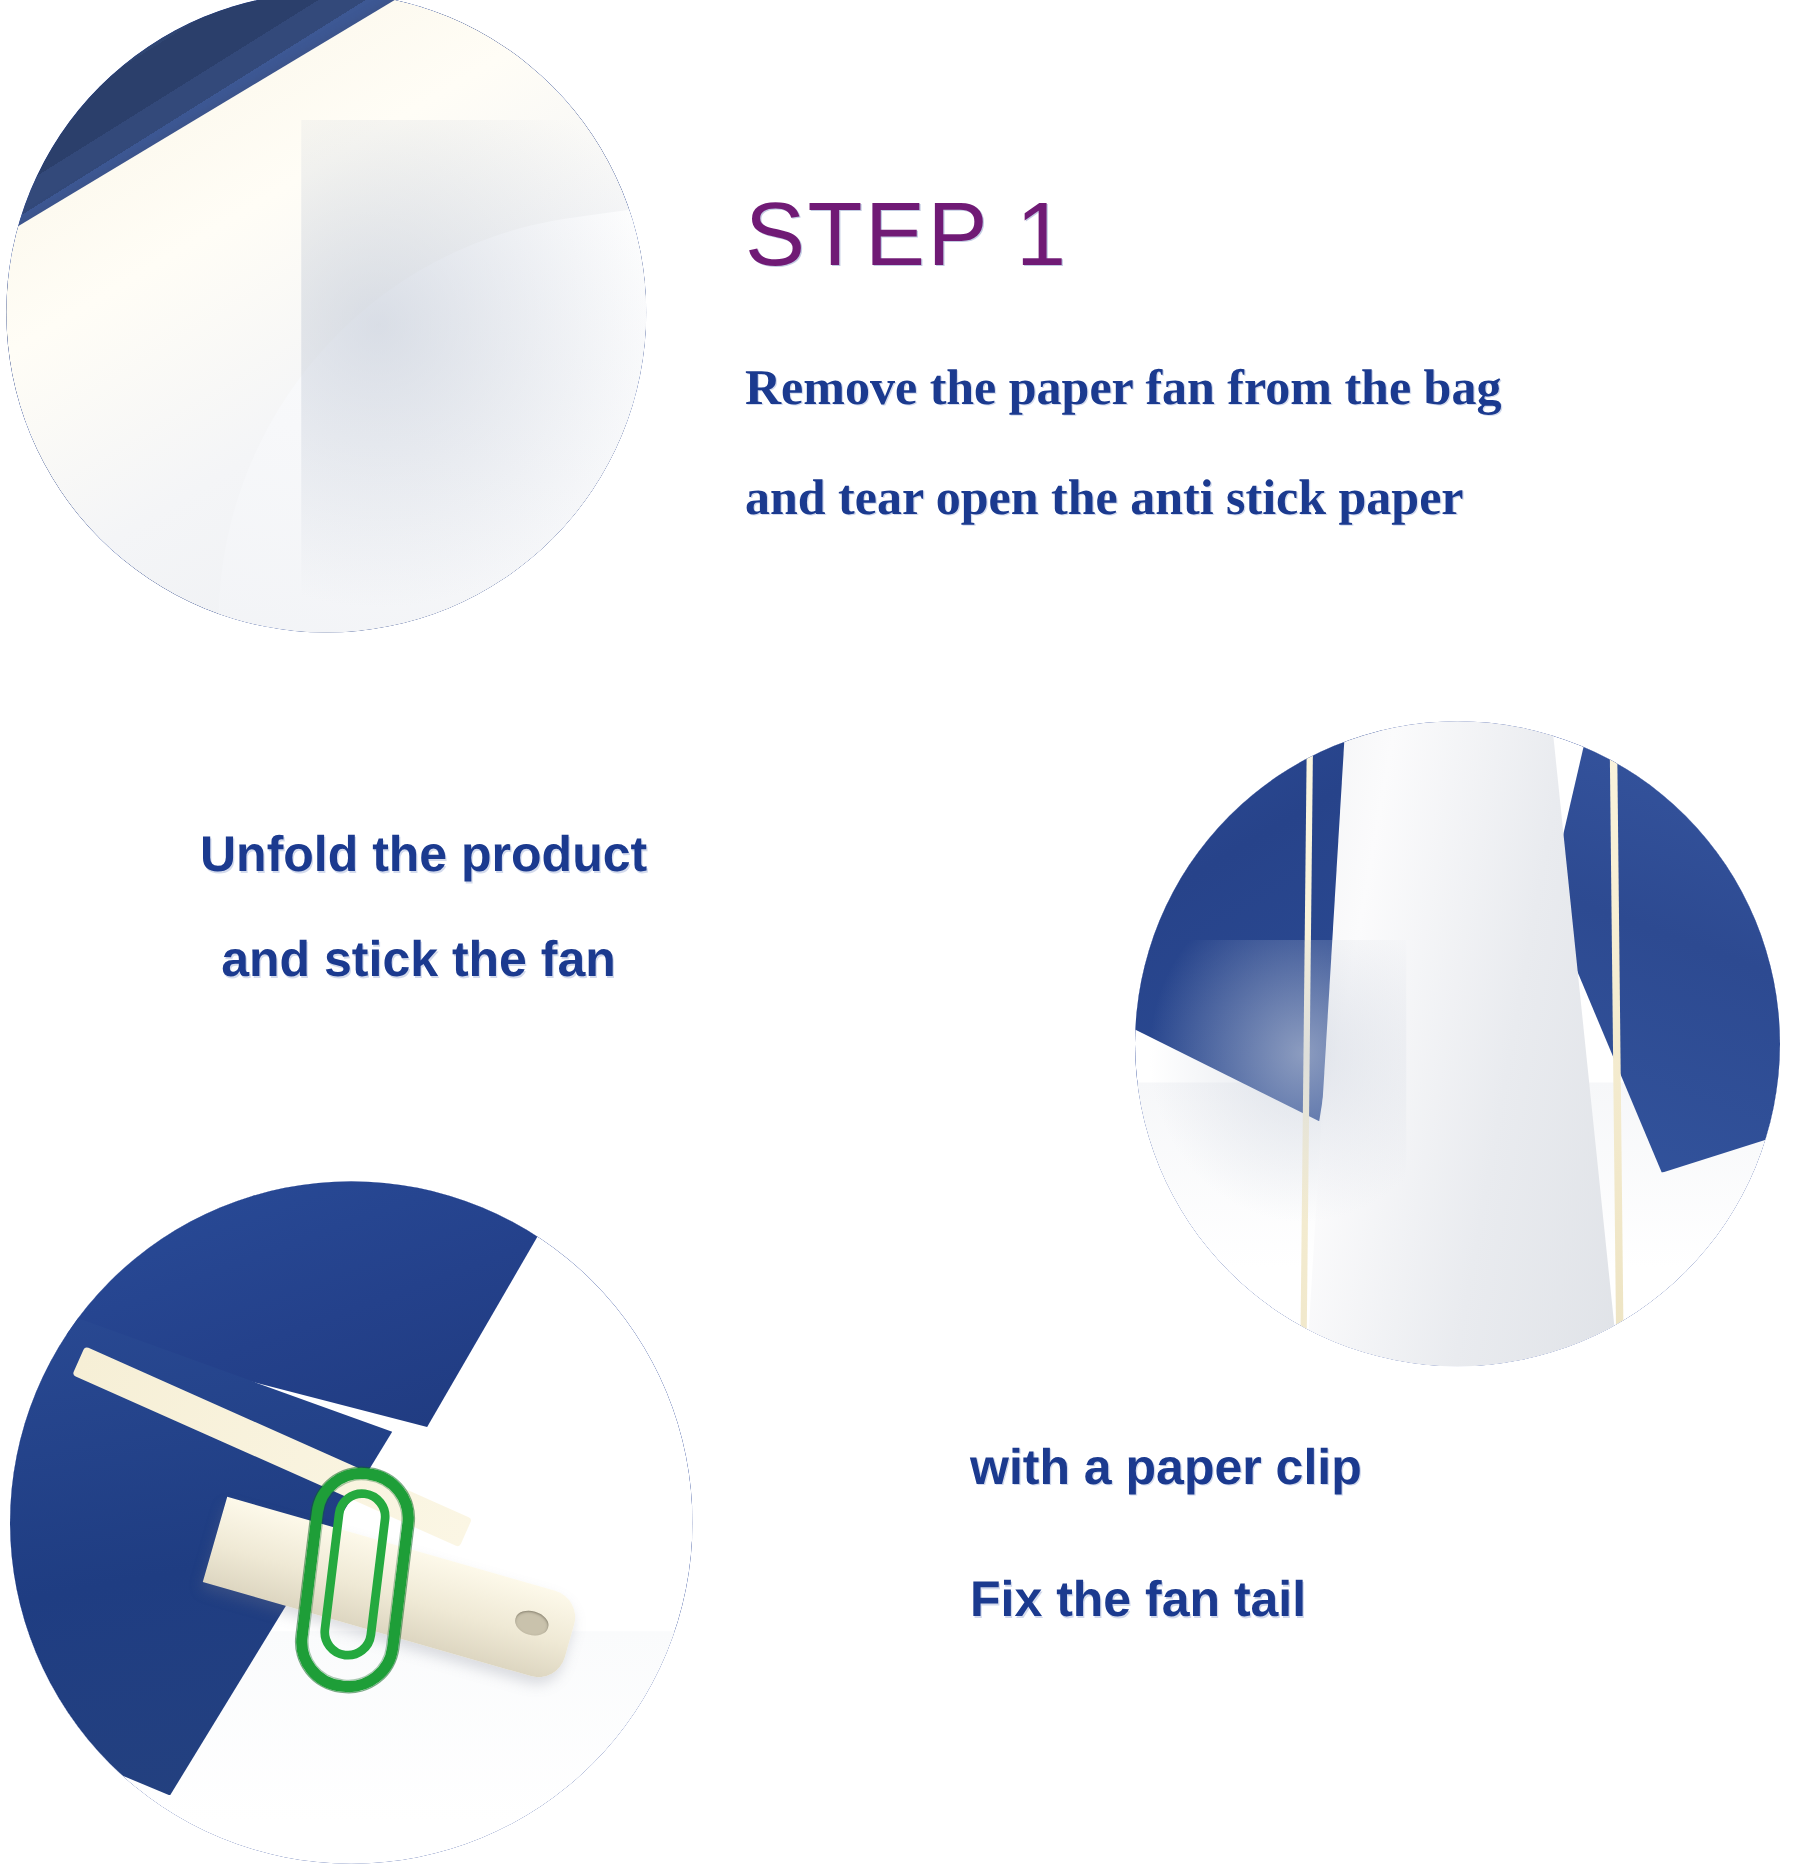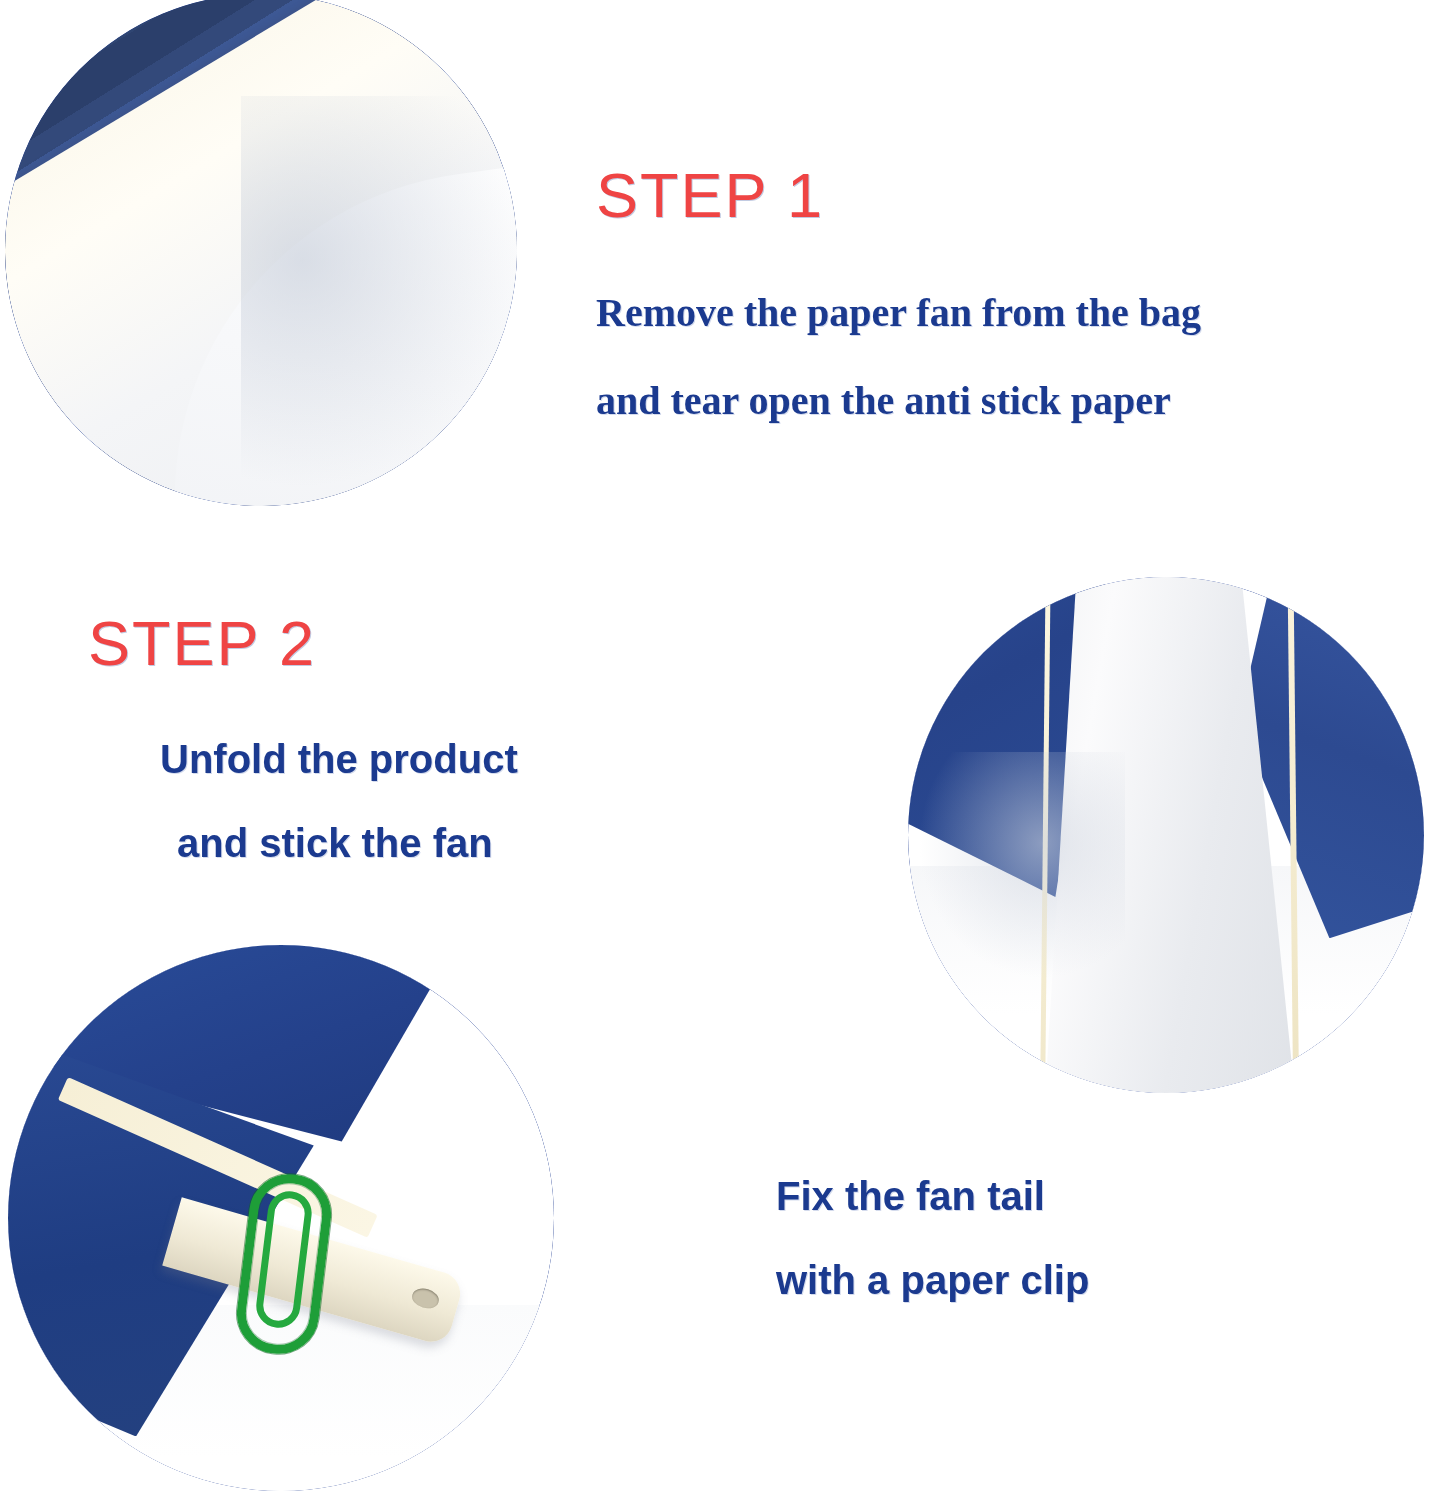--- a/index.html
+++ b/index.html
@@ -130,28 +130,27 @@
     transform:rotate(7deg);
   }
   .p3-floor{
     position:absolute;left:-6%;bottom:-6%;width:124%;height:40%;
     background:linear-gradient(180deg,#fafbfc 0%,#ffffff 70%);
   }
 
   
   .block{position:absolute;}
   .heading{
-    color:#ef4444;
-    font-size:63px;
+    color:#701a75;
+    font-size:72px;
     font-weight:400;
     letter-spacing:2px;
     line-height:1;
     white-space:nowrap;
     text-shadow:1px 1px 0 rgba(120,140,190,.45);
-    margin-top:12px;
   }
   .body-line{
     color:#1b3a8f;
     font-size:40px;
     font-weight:700;
     line-height:1.0;
     white-space:nowrap;
     text-shadow:1px 1px 0 rgba(130,150,200,.35);
   }
 
@@ -182,21 +181,20 @@
     </div>
   </div>
 
   <div class="block" id="block-1">
     <div class="heading">STEP 1</div>
     <div class="body-line l1">Remove the paper fan from the bag</div>
     <div class="body-line l2">and tear open the anti stick paper</div>
   </div>
 
   <div class="block" id="block-2">
-    <div class="heading">STEP 2</div>
     <div class="body-line l1">Unfold the product</div>
     <div class="body-line l2">and stick the fan</div>
   </div>
 
   <div class="photo" id="photo-2">
     <div class="inner">
       <div class="p2-bg"></div>
       <div class="p2-floor"></div>
       <div class="p2-blue-l"></div>
       <div class="p2-blue-r"></div>
@@ -215,17 +213,17 @@
       <div class="p3-blue-body"></div>
       <div class="p3-crease"></div>
       <div class="p3-tail"></div>
       <div class="p3-hole"></div>
       <div class="p3-clip"></div>
       <div class="p3-clip-in"></div>
     </div>
   </div>
 
   <div class="block" id="block-3">
+    <div class="body-line l2">with a paper clip</div>
     <div class="body-line l1">Fix the fan tail</div>
-    <div class="body-line l2">with a paper clip</div>
   </div>
 
 </div>
 
 </body></html>

